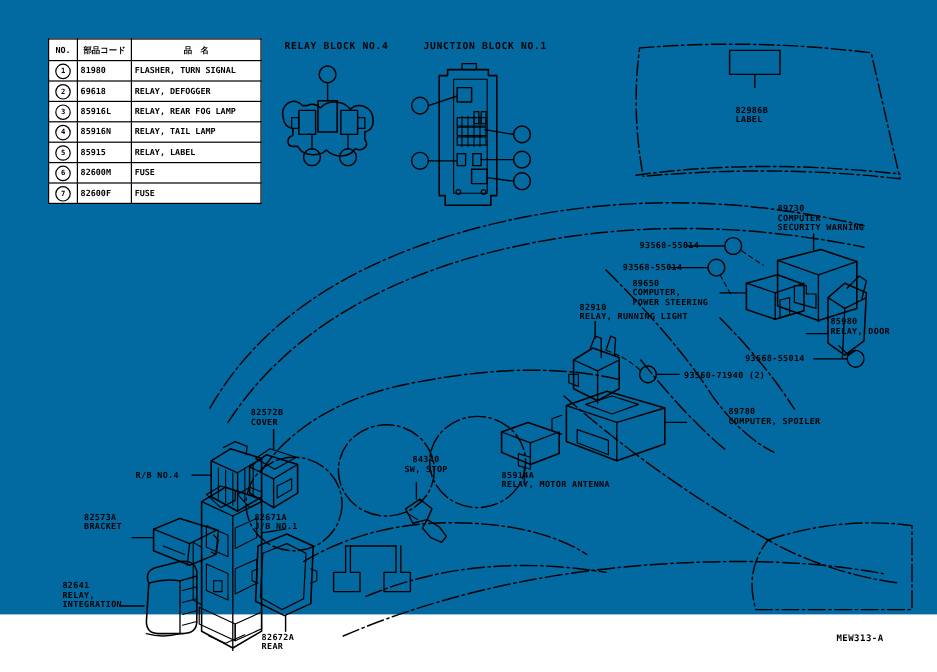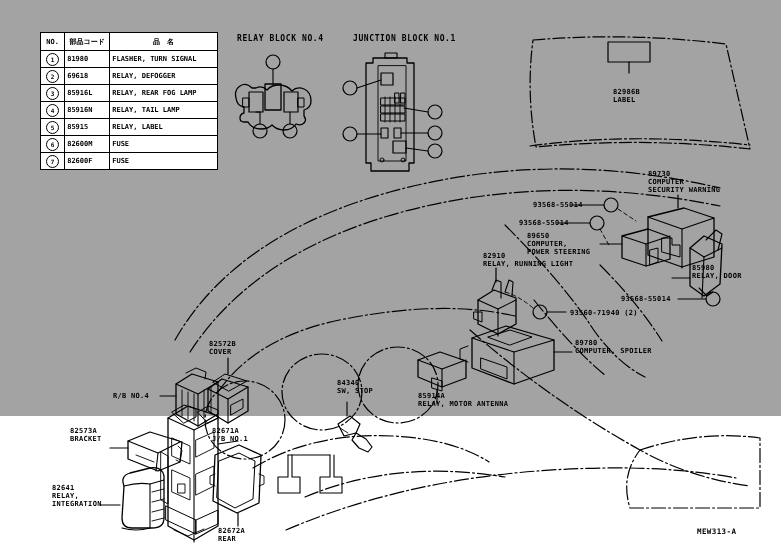--- a/index.html
+++ b/index.html
@@ -1,18 +1,18 @@
 <!DOCTYPE html>
 <html><head>
 <meta charset="utf-8">
 <style>
   html,body{margin:0;padding:0;background:#fff;}
   body{width:781px;height:560px;overflow:hidden;
        font-family:"DejaVu Sans Mono","Liberation Mono",monospace;color:#000;}
-  #root{position:relative;width:781px;height:416px;background:#a3a3a3;}
+  #root{position:relative;width:781px;height:512px;background:#0369a1;}
   svg{position:absolute;left:0;top:0;}
   .lbl{position:absolute;font-size:7px;line-height:8px;font-weight:bold;
        letter-spacing:0.3px;white-space:pre;color:#000;}
   .ttl{position:absolute;font-size:8px;font-weight:bold;letter-spacing:0.6px;white-space:pre;}
   
   #parts-table{position:absolute;left:40px;top:32px;width:178px;
                border:1.6px solid #000;border-collapse:collapse;background:#fff;}
   #parts-table td,#parts-table th{border:0.8px solid #000;font-size:7px;
        font-weight:bold;padding:0 2px;height:16px;vertical-align:middle;
        font-family:"DejaVu Sans Mono","Liberation Mono",monospace;}
@@ -380,41 +380,41 @@
   <div class="lbl" style="left:692px;top:264px;">85980
 RELAY, DOOR</div>
 
   <div class="lbl" style="left:621px;top:295px;">93568-55014</div>
 
   <div class="lbl" style="left:483px;top:252px;">82910
 RELAY, RUNNING LIGHT</div>
 
   <div class="lbl" style="left:570px;top:309px;">93560-71940 (2)</div>
 
-  <div class="lbl" style="left:556px;top:339px;padding-left:19px;">89780
+  <div class="lbl" style="left:588px;top:339px;padding-left:19px;">89780
 COMPUTER, SPOILER</div>
 
   <div class="lbl" style="left:209px;top:340px;">82572B
 COVER</div>
 
   <div class="lbl" style="left:113px;top:392px;">R/B NO.4</div>
 
   <div class="lbl" style="left:70px;top:427px;">82573A
 BRACKET</div>
 
   <div class="lbl" style="left:212px;top:427px;">82671A
 J/B NO.1</div>
 
   <div class="lbl" style="left:52px;top:484px;">82641
 RELAY,
 INTEGRATION</div>
 
   <div class="lbl" style="left:218px;top:527px;">82672A
 REAR</div>
 
-  <div class="lbl" style="left:337px;top:379px;">84340
+  <div class="lbl" style="left:337px;top:379px;text-align:center;">84340
 SW, STOP</div>
 
   <div class="lbl" style="left:418px;top:392px;">85914A
 RELAY, MOTOR ANTENNA</div>
 
   <div id="diagcode">MEW313-A</div>
 </div>
 
 </body></html>

